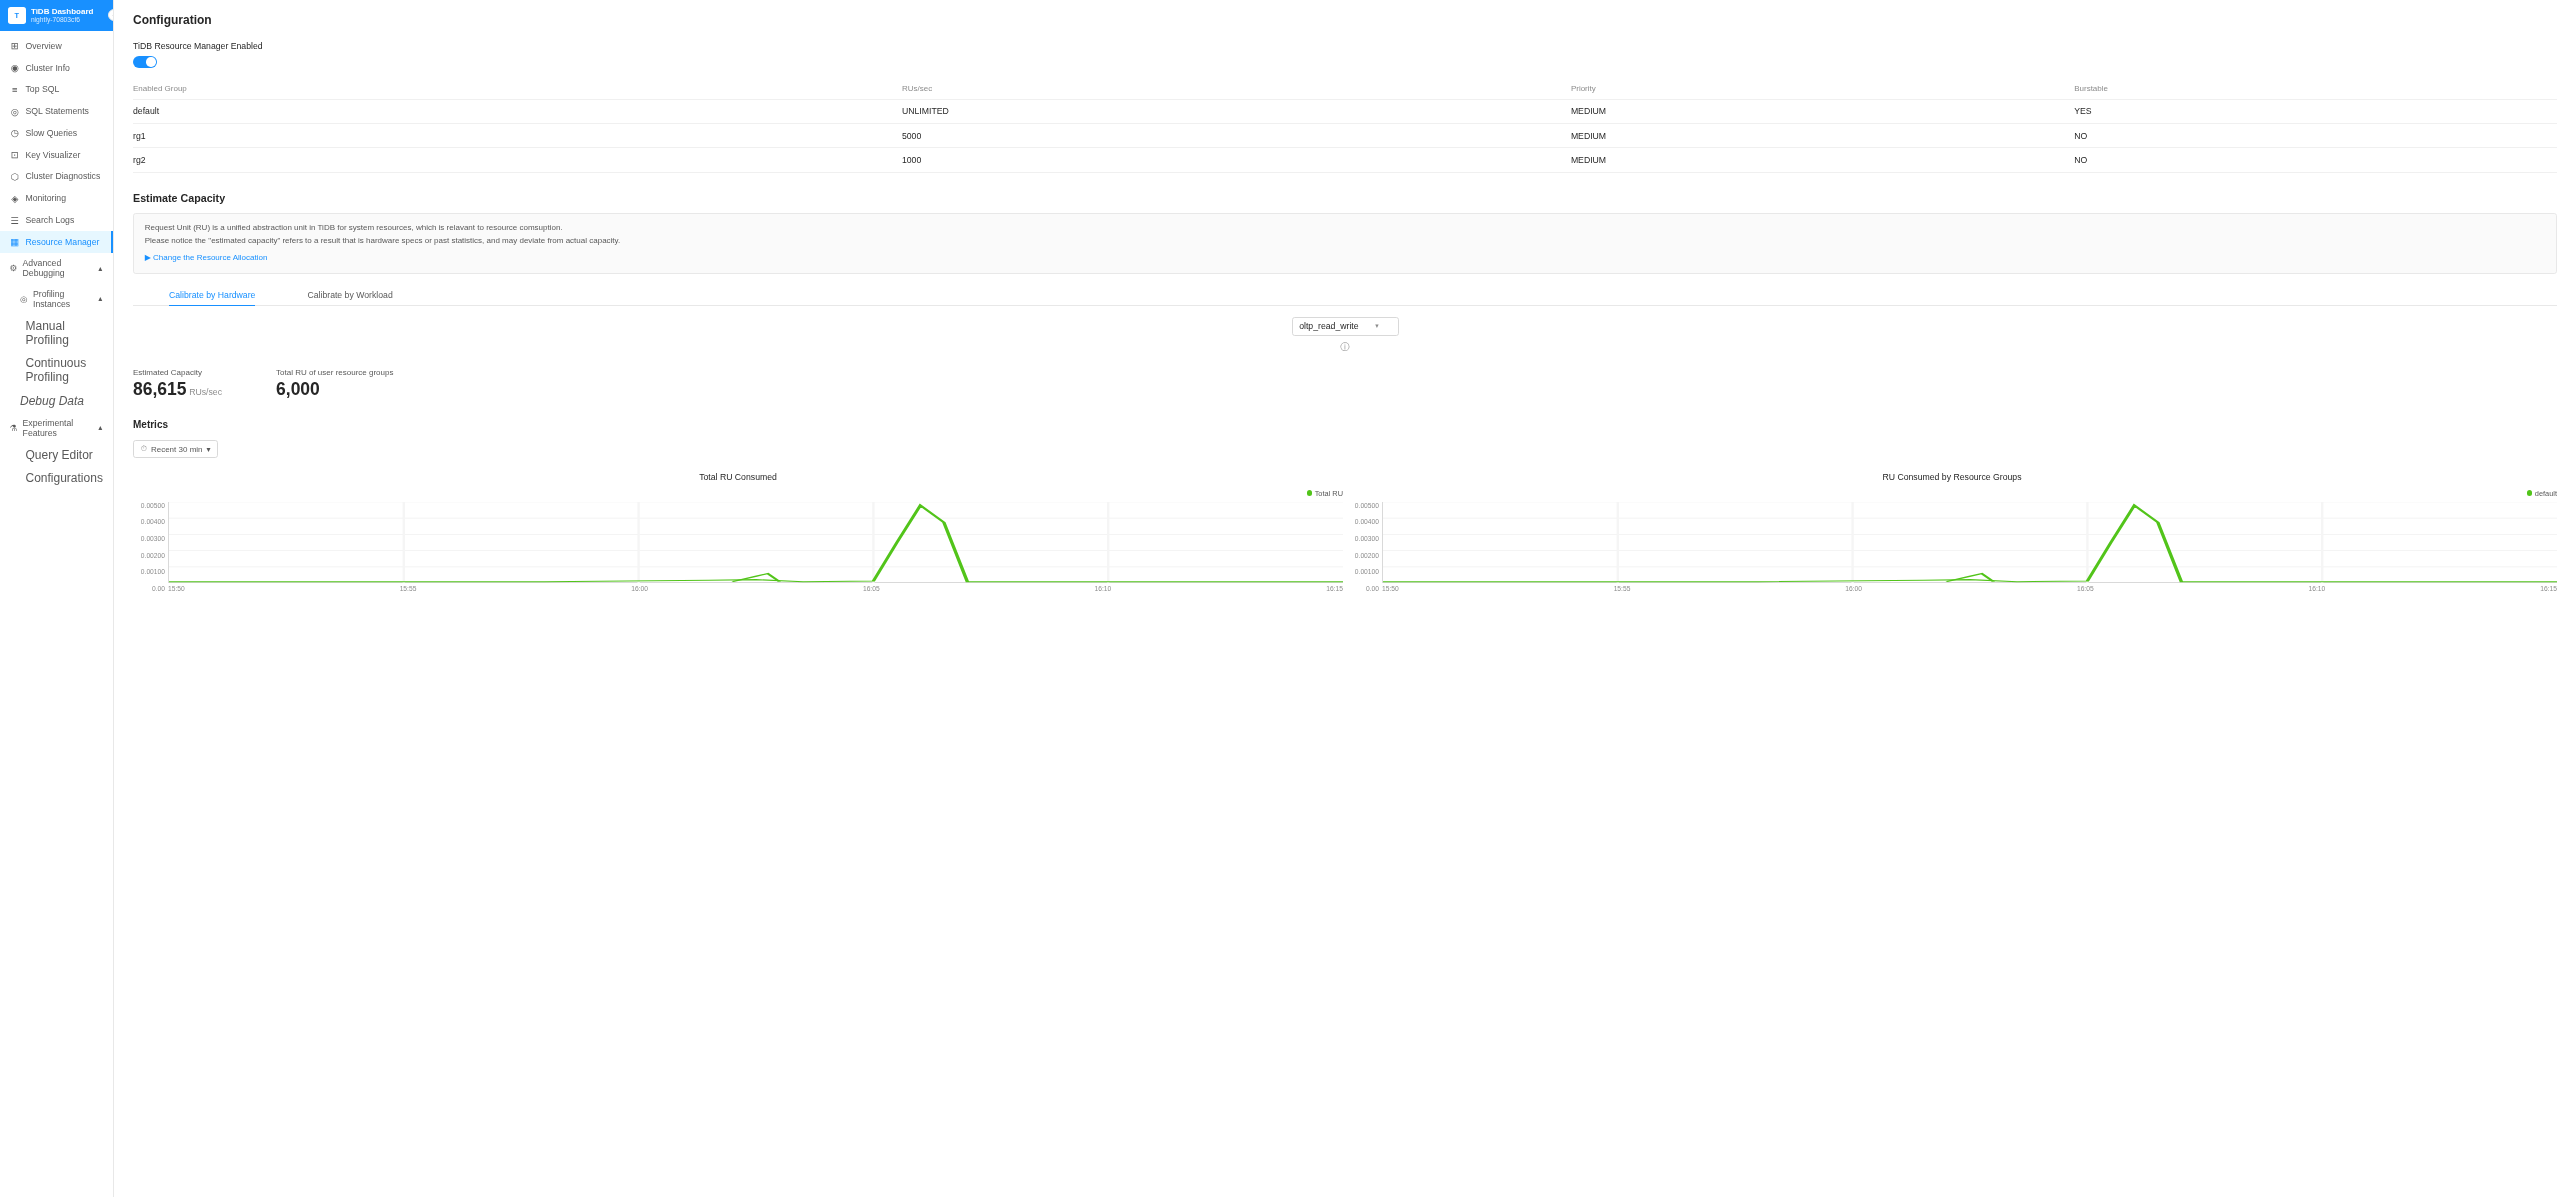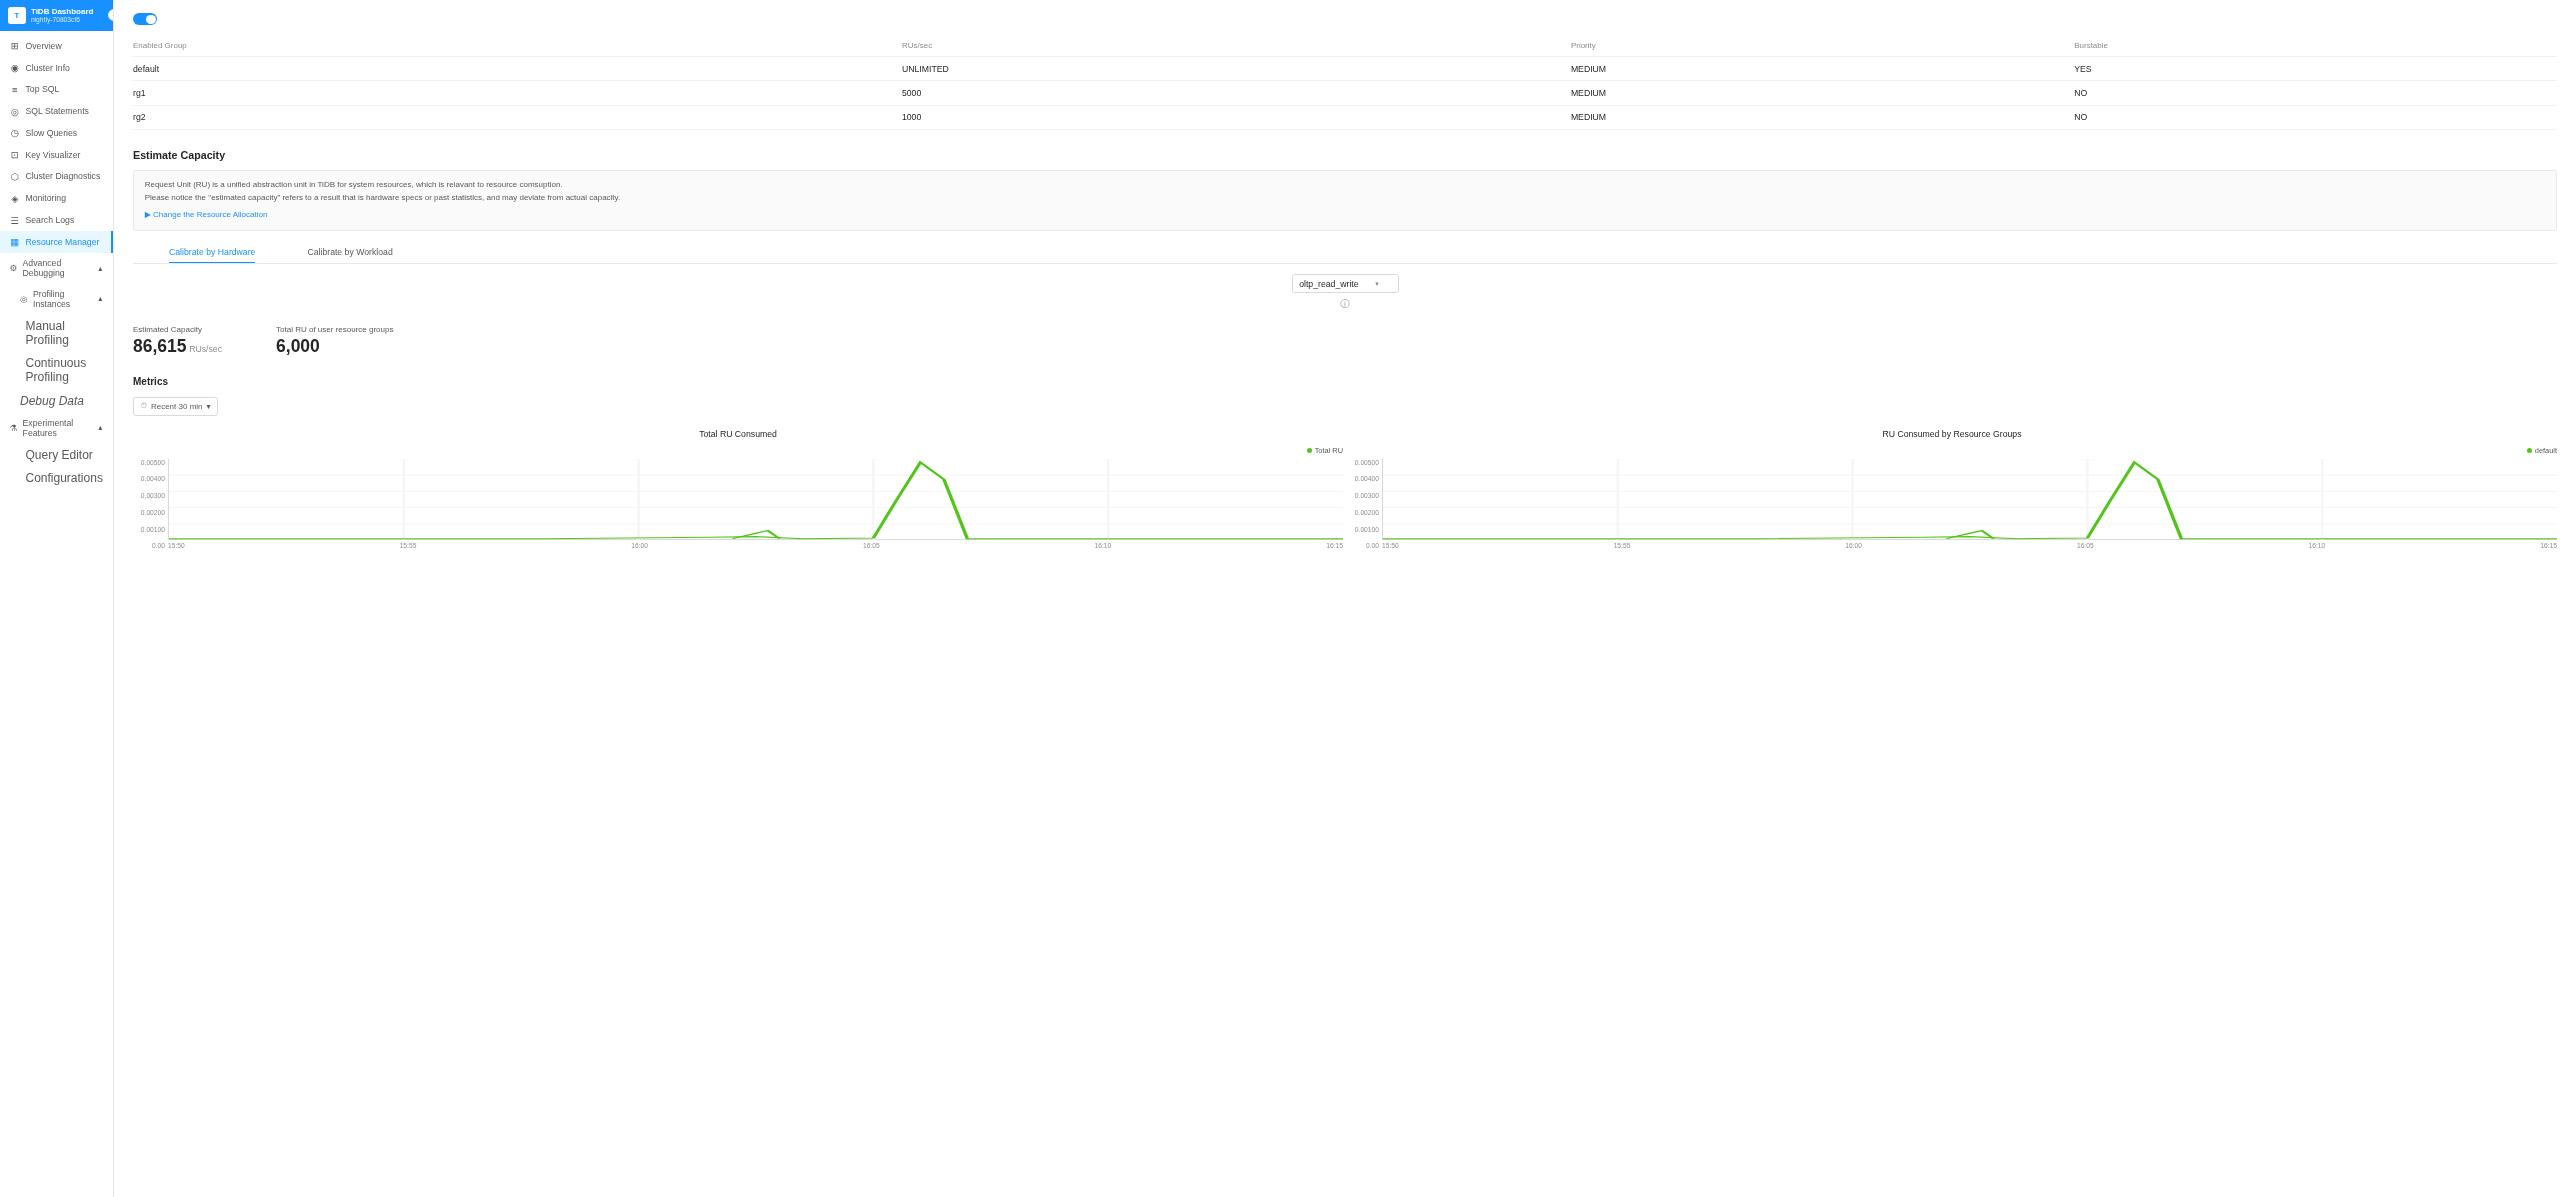--- a/index.html
+++ b/index.html
@@ -250,21 +250,23 @@
     <div class="nav-sub-item">
       <span>Query Editor</span>
     </div>
     <div class="nav-sub-item">
       <span>Configurations</span>
     </div>
   </div>
 </div>
 
 <div class="main">
-
+  <div class="page-title">Configuration</div>
+
+  <div class="toggle-label">TiDB Resource Manager Enabled</div>
   <div class="toggle"></div>
 
   <table class="config-table">
     <thead>
       <tr>
         <th>Enabled Group</th>
         <th>RUs/sec</th>
         <th>Priority</th>
         <th>Burstable</th>
       </tr>

